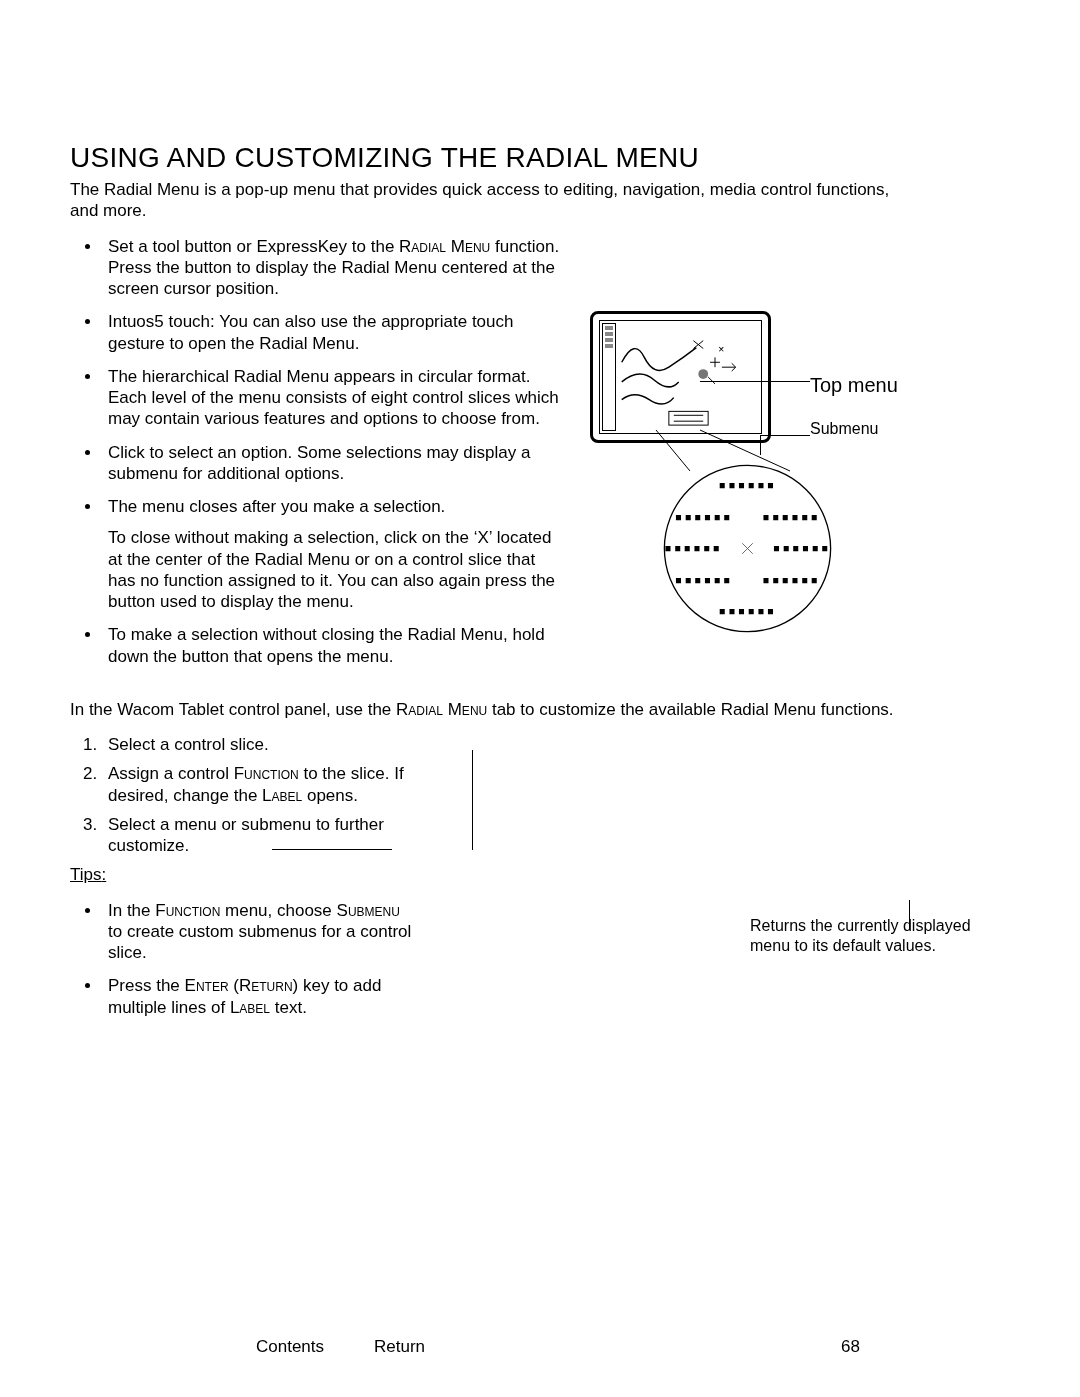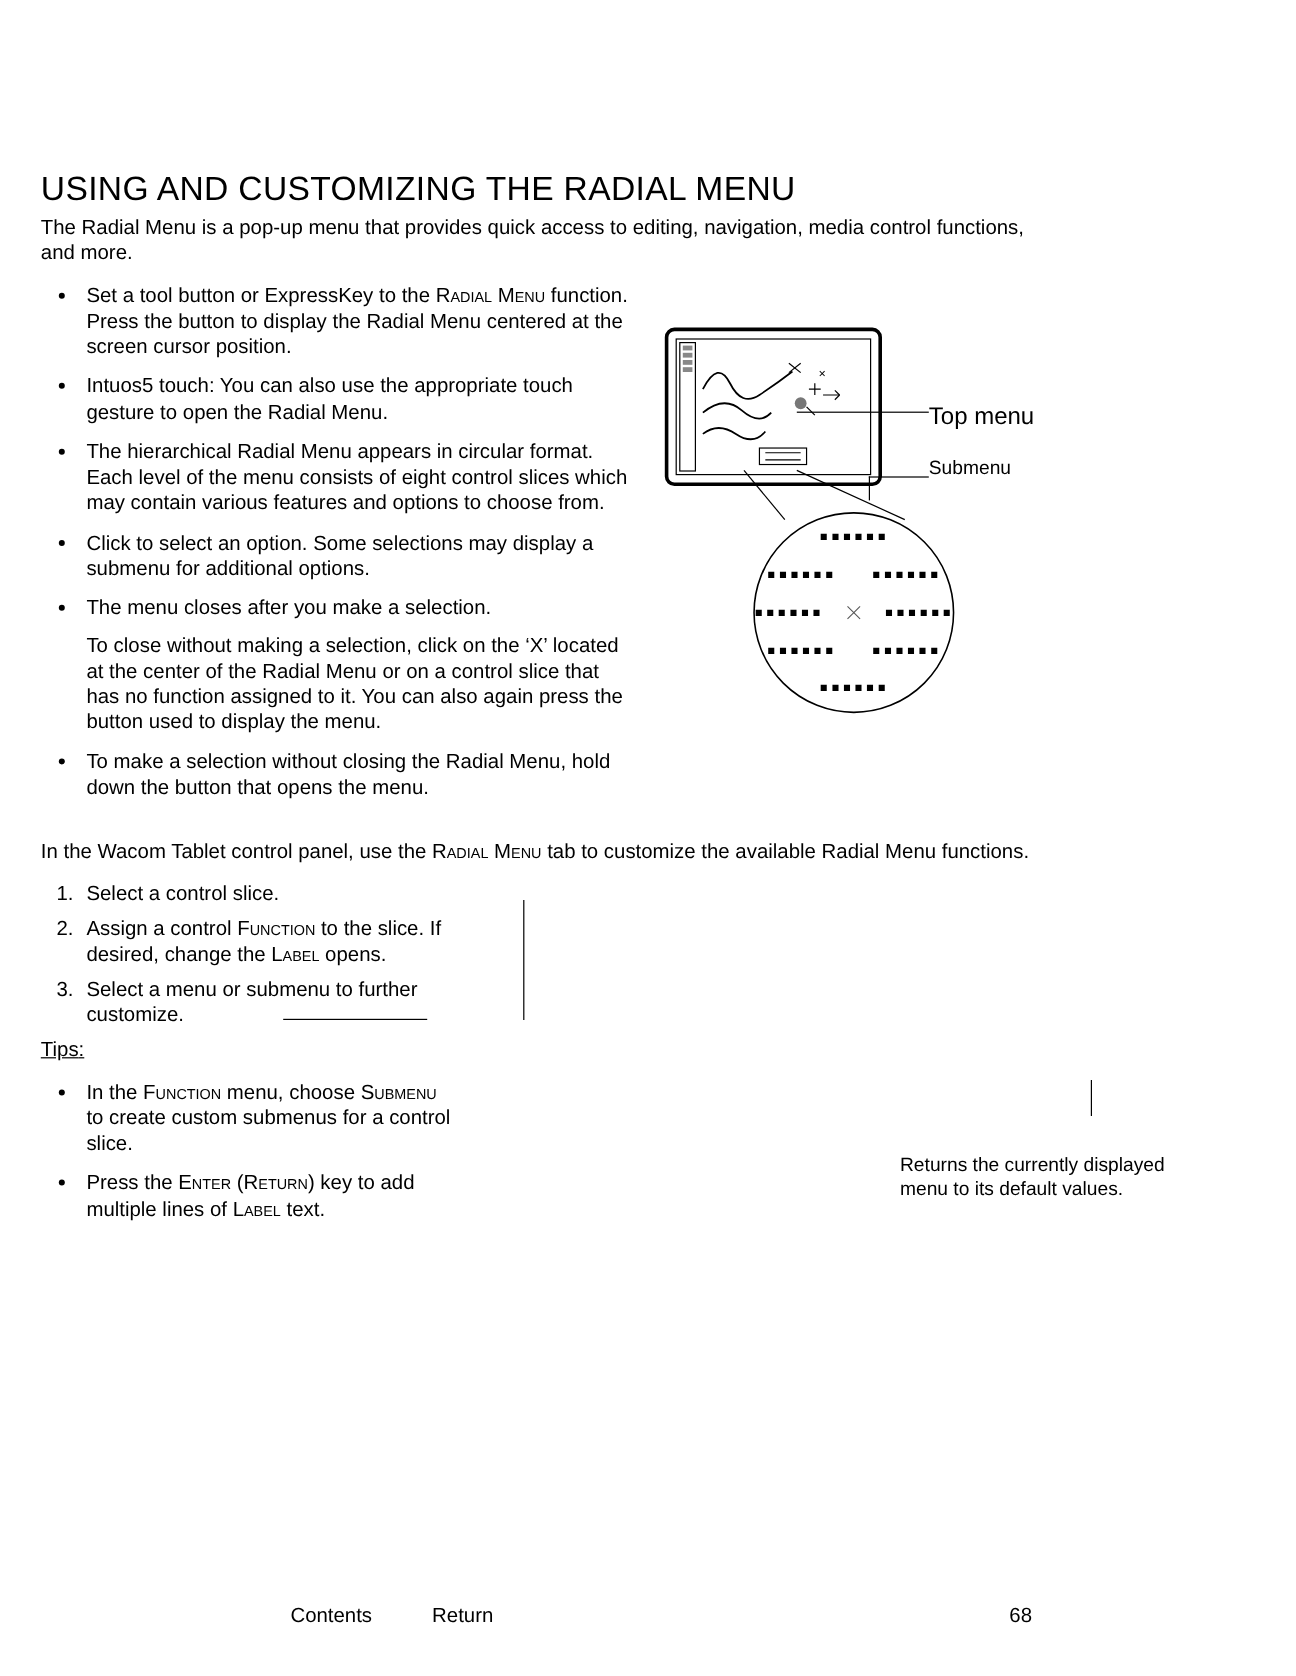--- a/index.html
+++ b/index.html
@@ -1,30 +1,30 @@
 <!DOCTYPE html>
 <html><head>
 <meta charset="utf-8">
 <style>
   html,body{margin:0;padding:0;background:#fff;color:#000;font-family:Arial,Helvetica,sans-serif;font-size:17px;line-height:1.25}
-  .page{width:1080px;min-height:1397px;box-sizing:border-box;padding:140px 70px 40px 34px;position:relative}
+  .page{width:1080px;min-height:1397px;box-sizing:border-box;padding:140px 70px 40px 70px;position:relative}
   h1{font-size:28px;font-weight:400;letter-spacing:.01em;margin:0 0 4px 0}
   .intro{margin:0 0 14px 0;max-width:820px}
   ul.bullets{list-style:disc;margin:0 0 14px 0;padding-left:32px}
   ul.bullets>li{margin:0 0 12px 0;padding-left:6px}
   ul.bullets.narrow{max-width:480px}
   .indent-sub{margin-top:10px}
   ol.steps{list-style:decimal;margin:0;padding-left:32px;max-width:330px}
   ol.steps>li{margin:0 0 8px 0;padding-left:6px}
   .tips-label{text-decoration:underline;margin:0 0 14px 0}
   .tips ul{list-style:disc;margin:0;padding-left:32px;max-width:310px}
   .tips ul>li{margin:0 0 12px 0;padding-left:6px}
   .smallcaps{font-variant:small-caps}
   .underline{}
-  .colwrap{display:flex;align-items:center;gap:20px}
+  .colwrap{display:flex;align-items:flex-end;gap:20px}
   .col-left{flex:0 0 490px}
   .col-right{flex:0 0 410px;position:relative;height:370px}
   
   .screen{position:absolute;left:10px;top:0;width:175px;height:126px;border:3px solid #000;border-radius:8px}
   .screen .inner{position:absolute;inset:6px;border:1px solid #000;background:#fff}
   .screen .sidebar{position:absolute;left:2px;top:2px;bottom:2px;width:12px;border:1px solid #000}
   .screen .sidebar .slot{height:4px;margin:2px;background:#888}
   .canvas{position:absolute;left:18px;right:2px;top:2px;bottom:2px}
   .canvas svg{width:100%;height:100%}
   .zoomlines{position:absolute;stroke:#000;stroke-width:1;fill:none}
@@ -32,24 +32,24 @@
   .radial svg{width:100%;height:100%}
   .label-top{position:absolute;left:230px;top:62px;font-size:20px}
   .label-sub{position:absolute;left:230px;top:108px;font-size:16px}
   .leader-top{position:absolute;left:120px;top:70px;width:110px;border-top:1px solid #000}
   .leader-sub{position:absolute;left:180px;top:124px;width:50px;border-top:1px solid #000}
   .leader-sub-v{position:absolute;left:180px;top:124px;height:20px;border-left:1px solid #000}
   
   .mid{margin:18px 0 14px 0;max-width:870px}
   .stepwrap{position:relative}
   
-  .returns{position:absolute;right:100px;top:962px;width:230px;font-size:16px}
+  .returns{position:absolute;right:100px;top:916px;width:230px;font-size:16px}
   .returns-tick{position:absolute;right:170px;top:900px;height:30px;border-left:1px solid #000}
   
-  .footer{position:absolute;bottom:40px;left:2px;right:0;padding:0 70px;display:flex;align-items:flex-start}
+  .footer{position:absolute;bottom:40px;left:16px;right:0;padding:0 70px;display:flex;align-items:flex-start}
   .footer .link{margin:0 50px 0 170px}
   .footer .link2{margin:0}
   .footer .pageno{margin-left:auto;margin-right:150px}
 </style>
 </head>
 <body>
 
 <div class="page">
   <h1>USING AND CUSTOMIZING THE RADIAL MENU</h1>
   <p class="intro">The Radial Menu is a pop-up menu that provides quick access to editing, navigation, media control functions, and more.</p>

